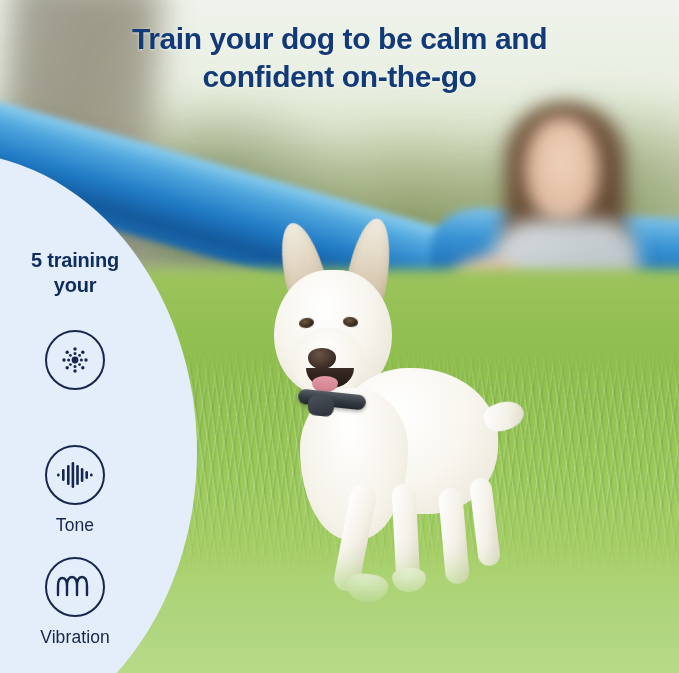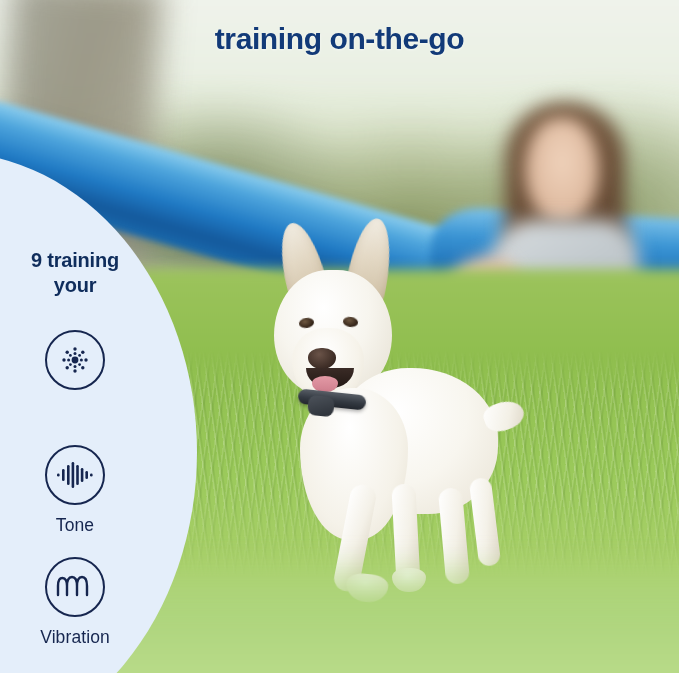--- a/index.html
+++ b/index.html
@@ -385,28 +385,29 @@
       <div class="d-part leg" style="left:196px; top:272px; width:24px; height:96px; transform:rotate(-5deg);"></div>
       <div class="d-part leg" style="left:228px; top:262px; width:22px; height:88px; transform:rotate(-7deg);"></div>
 
       <div class="d-part tail" style="left:238px; top:186px; width:40px; height:28px; transform:rotate(-20deg);"></div>
     </div>
 
     <div class="bg-grass-fore"></div>
   </div>
 
   <div class="headline">
-    <span class="l2">training on-the-go</span>
+    <span>Train your dog to be calm and</span>
+    <span class="l2">confident on-the-go</span>
   </div>
 
   <div class="panel">
     <div class="panel-content">
 
       <div class="panel-title">
-        <span>9 training</span><br>
+        <span>5 training</span><br>
         <span>your</span>
       </div>
 
       <div class="mode mode-1">
         <div class="mode-icon">
           <svg width="40" height="40" viewBox="0 0 40 40" aria-hidden="true">
             <g fill="#16264f">
               <circle cx="20" cy="20" r="3.4"></circle>
               <circle cx="20" cy="9" r="1.7"></circle>
               <circle cx="20" cy="31" r="1.7"></circle>

